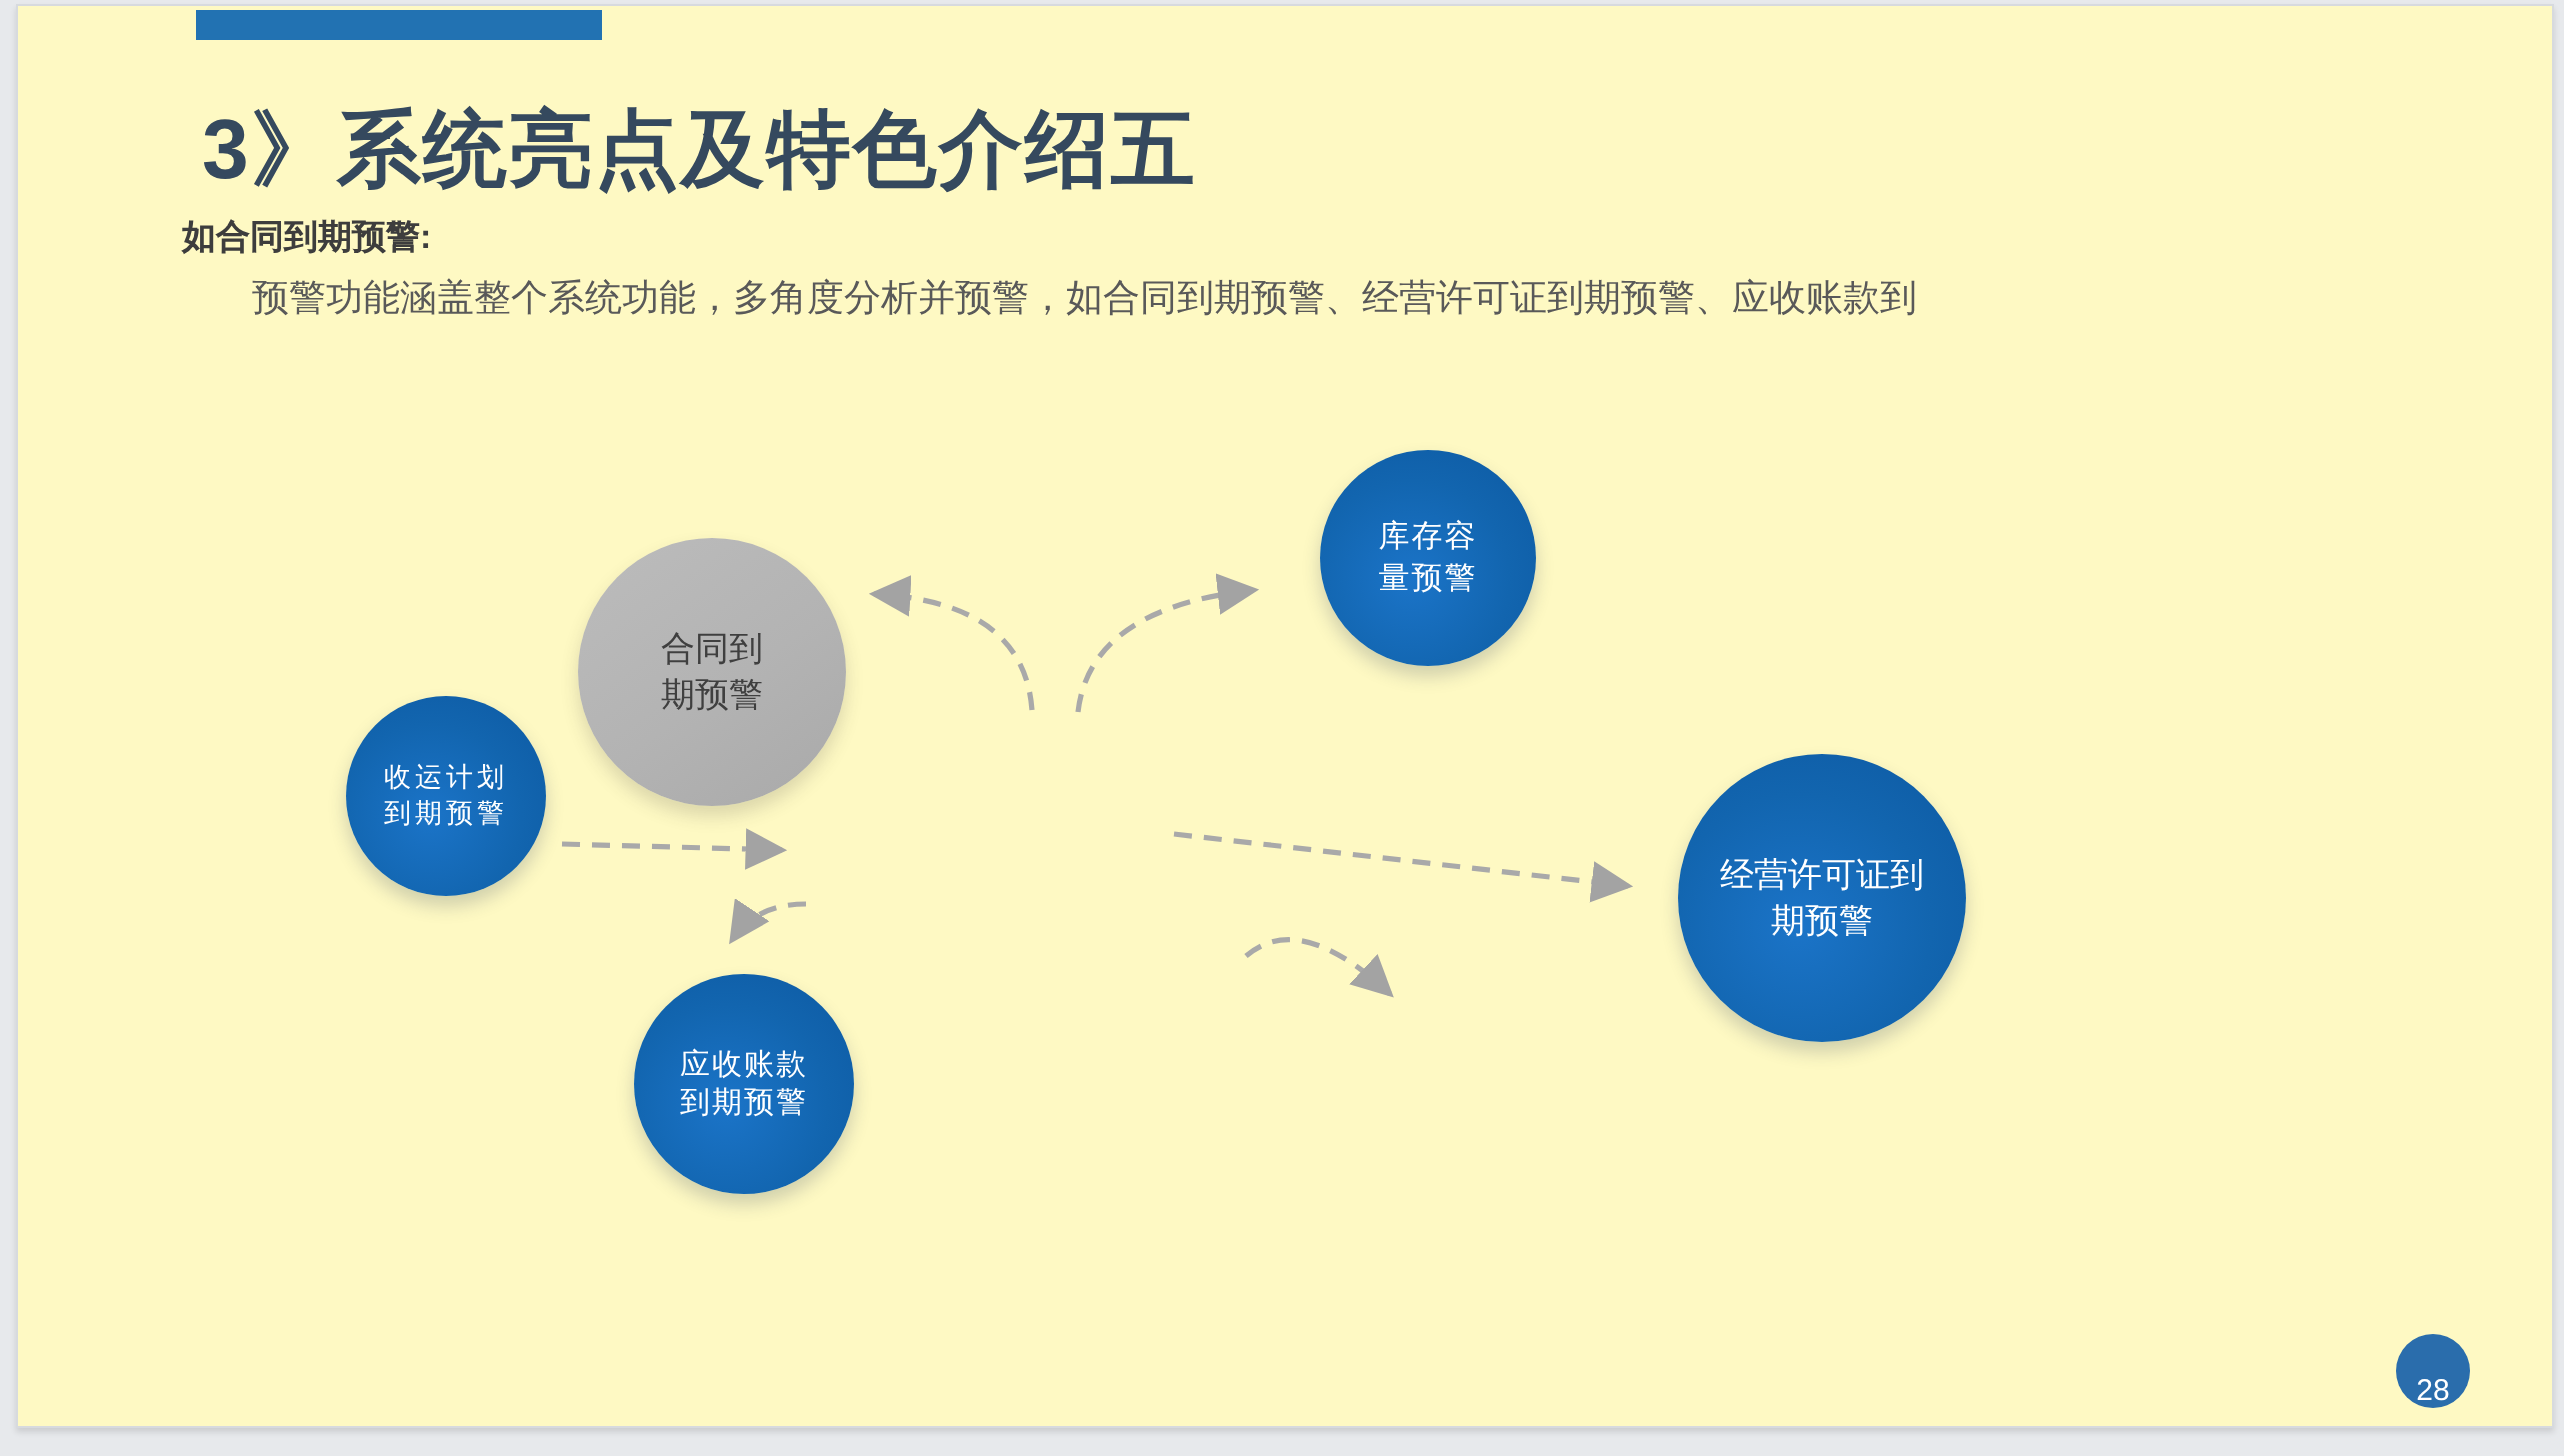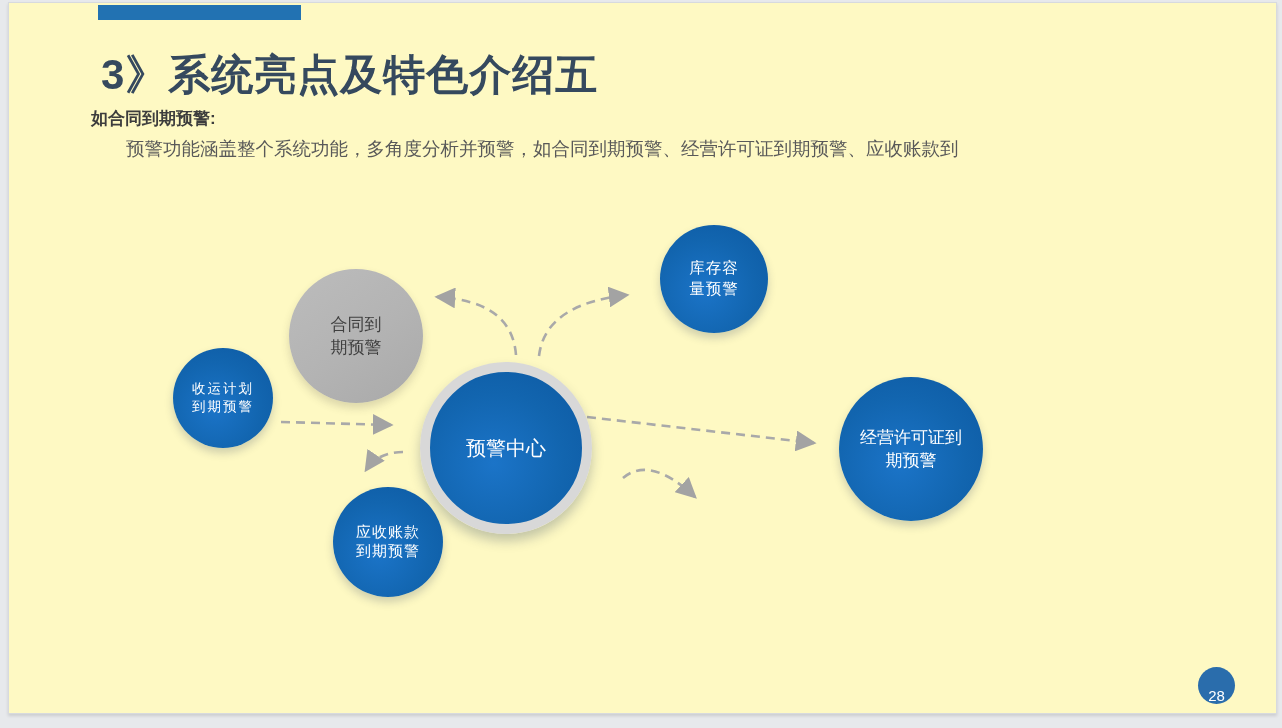--- a/index.html
+++ b/index.html
@@ -79,21 +79,21 @@
     width: 152px; height: 152px;
     box-sizing: content-box;
     border: 10px solid #d8d8d8;
     font-size: 20px;
     box-shadow: 0 7px 12px rgba(40,60,90,0.28);
   }
   .node-contract        { left: 280px; top: 266px; width: 134px; height: 134px; font-size: 17px; }
   .node-collection      { left: 164px; top: 345px; width: 100px; height: 100px; font-size: 13.5px; letter-spacing: 2px; }
   .node-inventory       { left: 651px; top: 222px; width: 108px; height: 108px; font-size: 15.5px; letter-spacing: 1px; }
   .node-license         { left: 830px; top: 374px; width: 144px; height: 144px; font-size: 17px; }
-  .node-receivables     { left: 324px; top: 484px; width: 110px; height: 110px; font-size: 15px; letter-spacing: 1px; }
+  .node-receivables     { left: 308px; top: 484px; width: 110px; height: 110px; font-size: 15px; letter-spacing: 1px; }
   .node-contract-over   { left: 695px; top: 491px; width: 120px; height: 120px; font-size: 17px; }
 
   .page-badge {
     position: absolute;
     left: 1189px; top: 664px;
     width: 37px; height: 37px;
     border-radius: 50%;
     background: #2a6dac;
     color: #ffffff;
     font-size: 15px;
@@ -128,23 +128,20 @@
       <g fill="none" stroke="#a9a9a9" stroke-width="2.6" stroke-dasharray="9 6">
         <path d="M 507 352 Q 503 298 428 294" marker-end="url(#ah)"></path>
         <path d="M 530 353 Q 536 301 618 292" marker-end="url(#ah)"></path>
         <path d="M 272 419 L 382 422" marker-end="url(#ah)"></path>
         <path d="M 394 449 Q 369 449 357 467" marker-end="url(#ah)"></path>
         <path d="M 578 414 L 805 440" marker-end="url(#ah)"></path>
         <path d="M 614 475 Q 641 452 686 494" marker-end="url(#ah)"></path>
       </g>
     </svg>
 
-    <div class="node node-blue node-center">
-      <span class="node-label">预警中心</span>
-    </div>
 
     <div class="node node-gray node-contract">
       <span class="node-label">合同到
 期预警</span>
     </div>
 
     <div class="node node-blue node-collection">
       <span class="node-label">收运计划
 到期预警</span>
     </div>

